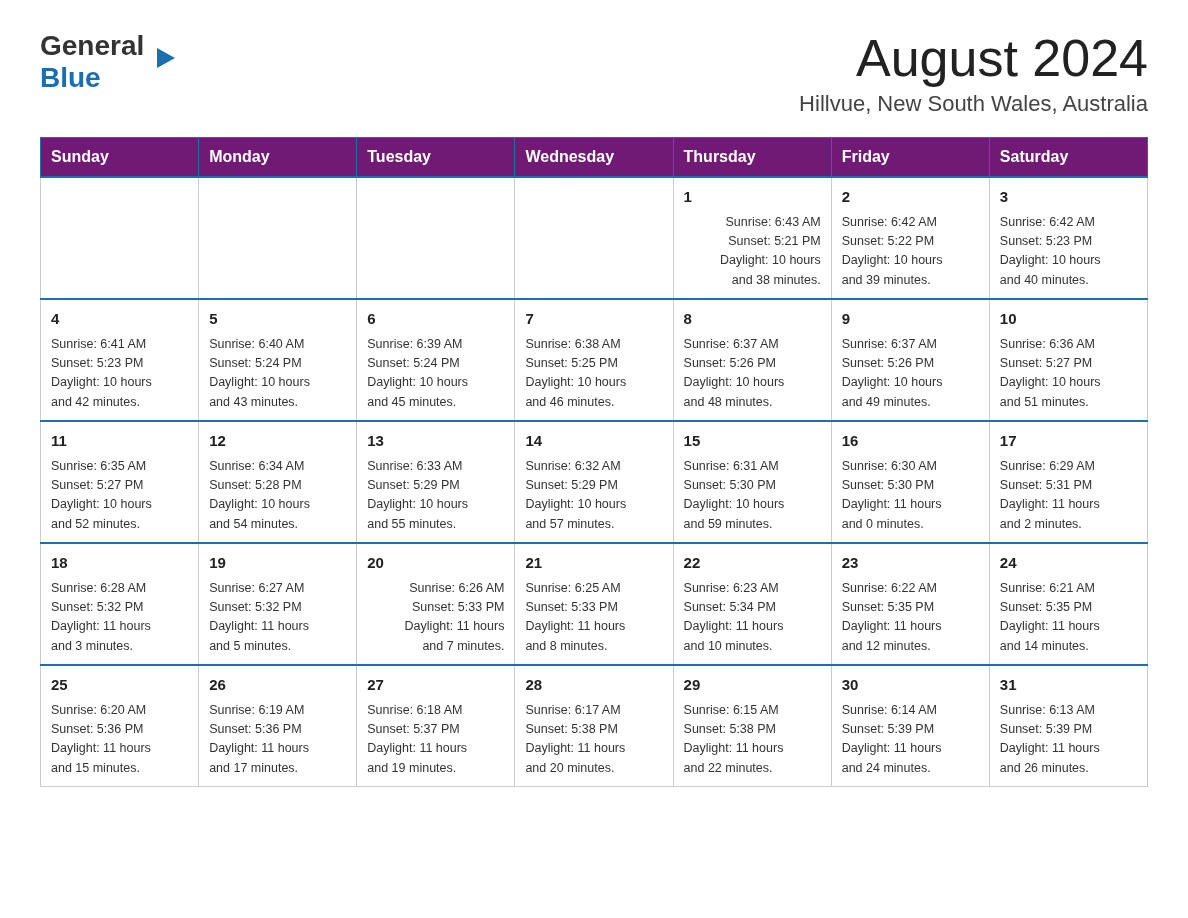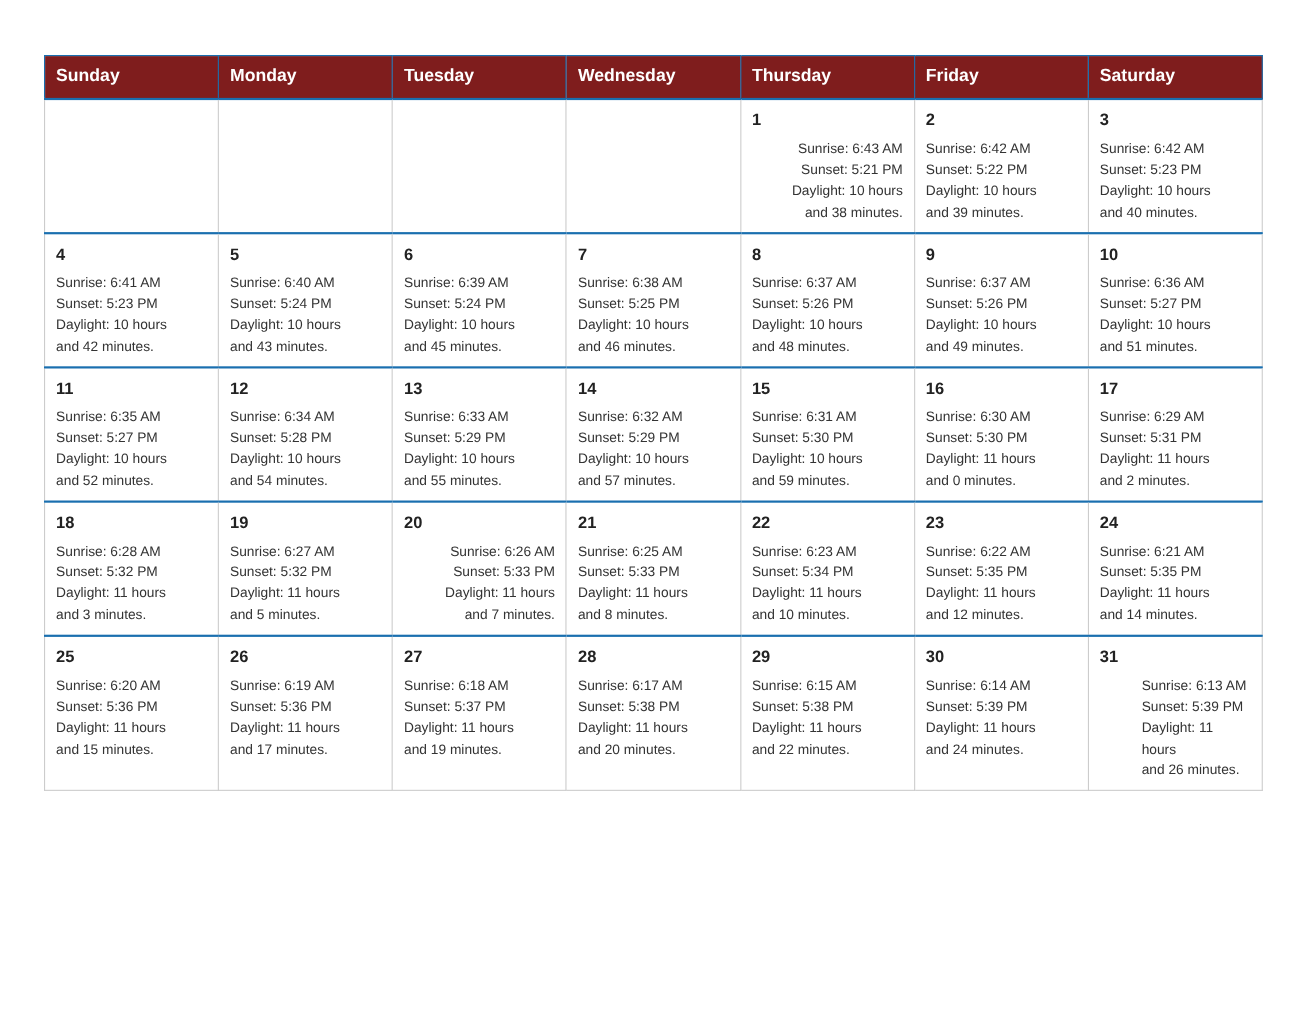--- a/index.html
+++ b/index.html
@@ -33,21 +33,21 @@
       font-size: 22px;
       color: #444;
       margin-top: 4px;
     }
     .calendar {
       width: 100%;
       border-collapse: collapse;
       border: 1px solid #aaa;
     }
     .calendar th {
-      background-color: #7f1d1d;
+      background-color: #701a75;
       color: #fff;
       font-size: 16px;
       font-weight: bold;
       padding: 10px 10px;
       text-align: left;
       border: 1px solid #1a6faf;
     }
     .calendar td {
       vertical-align: top;
       padding: 8px 10px;
@@ -77,20 +77,37 @@
     }
     .logo-line {
       display: flex;
       align-items: center;
     }
   </style>
 </head>
 <body>
 
 <div class="header">
+  <div class="logo">
+    <div class="logo-line">
+      <span style="font-size:28px;font-weight:bold;color:#333;">General</span>
+      <span style="display:inline-block;width:0;height:0;border-left:10px solid transparent;border-right:0;border-top:0;border-bottom:0;margin-left:3px;position:relative;top:2px;">
+        <svg width="18" height="20" viewBox="0 0 18 20">
+            <polygon points="0,0 18,10 0,20" fill="#1a6faf"></polygon>
+          </svg>
+      </span>
+    </div>
+    <div>
+      <span style="font-size:28px;font-weight:bold;color:#1a6faf;">Blue</span>
+    </div>
+  </div>
+  <div class="title-block">
+    <div class="month-title">August 2024</div>
+    <div class="location-title">Hillvue, New South Wales, Australia</div>
+  </div>
 </div>
 
 <table class="calendar">
   <thead>
     <tr>
     <th>Sunday</th>
         <th>Monday</th>
         <th>Tuesday</th>
         <th>Wednesday</th>
         <th>Thursday</th>
@@ -317,20 +334,20 @@
         </td>
         <td>
           <span class="day-number">30</span>
           <div class="day-info" style="white-space: pre-line;">Sunrise: 6:14 AM
 Sunset: 5:39 PM
 Daylight: 11 hours
 and 24 minutes.</div>
         </td>
         <td>
           <span class="day-number">31</span>
-          <div class="day-info" style="white-space: pre-line; margin-left: 38px;">Sunrise: 6:13 AM
+          <div class="day-info" style="white-space: pre-line;">Sunrise: 6:13 AM
 Sunset: 5:39 PM
 Daylight: 11 hours
 and 26 minutes.</div>
         </td>
       </tr>
     </tbody>
 </table>
 
 </body></html>

